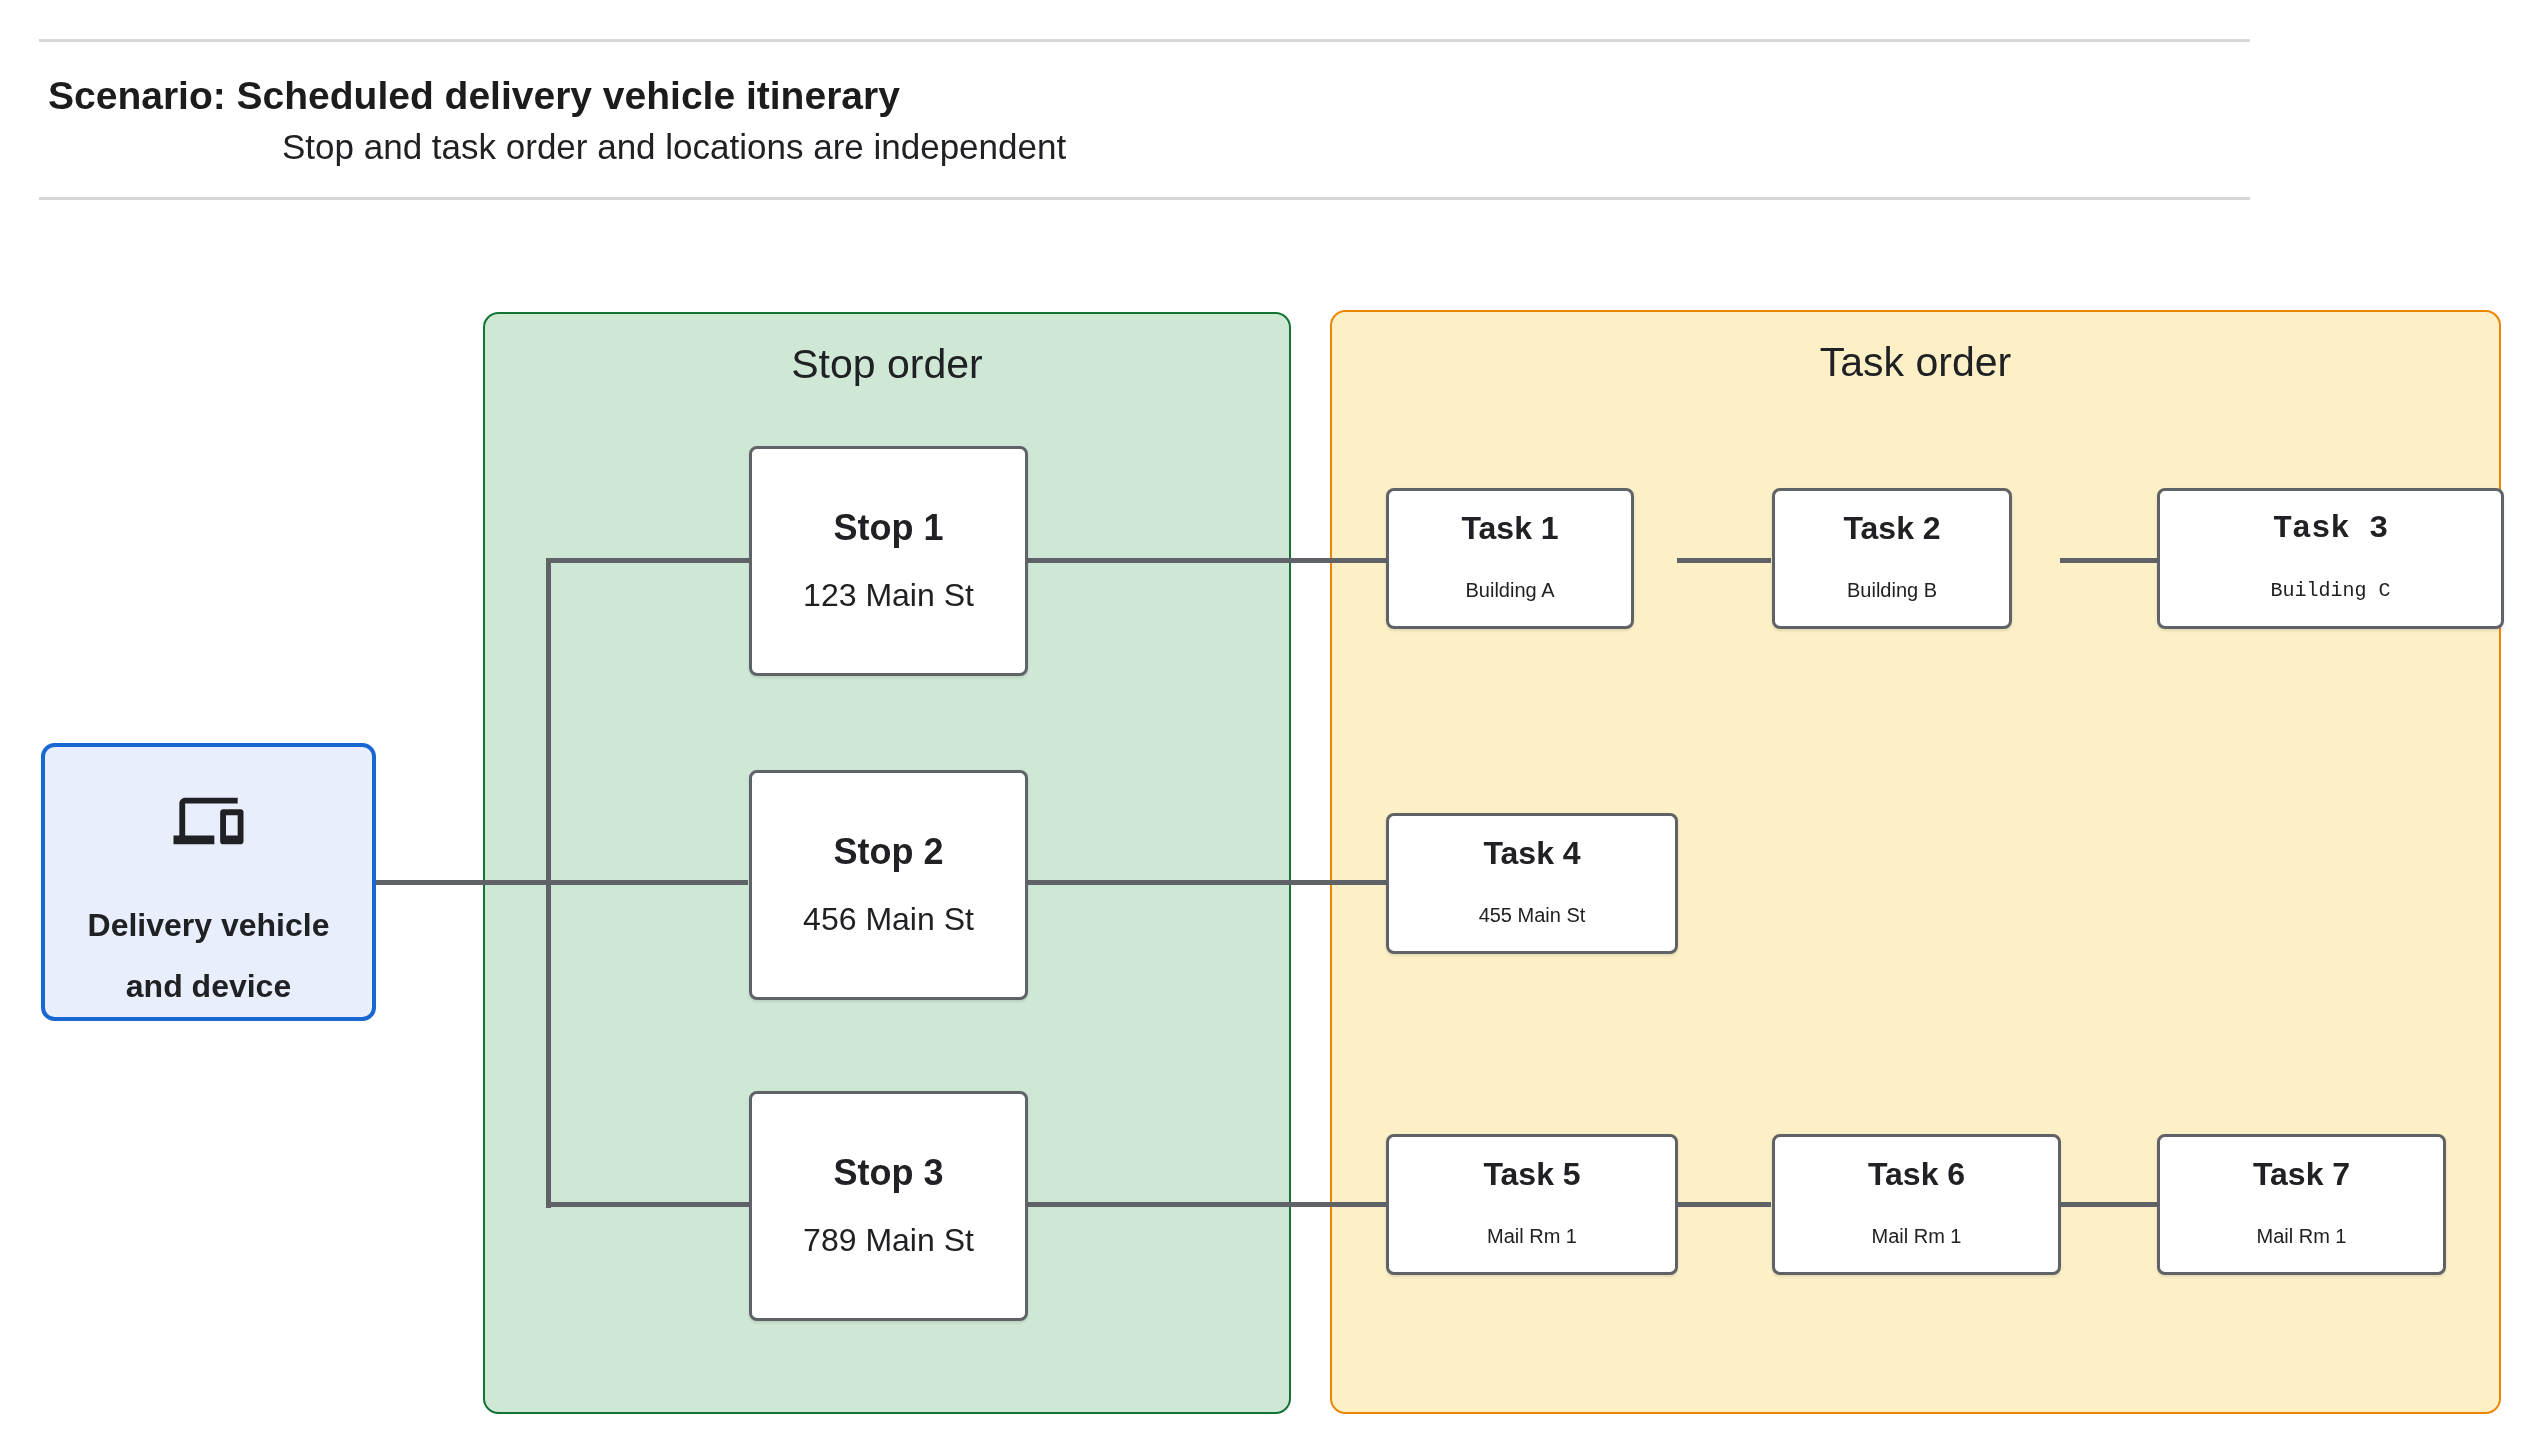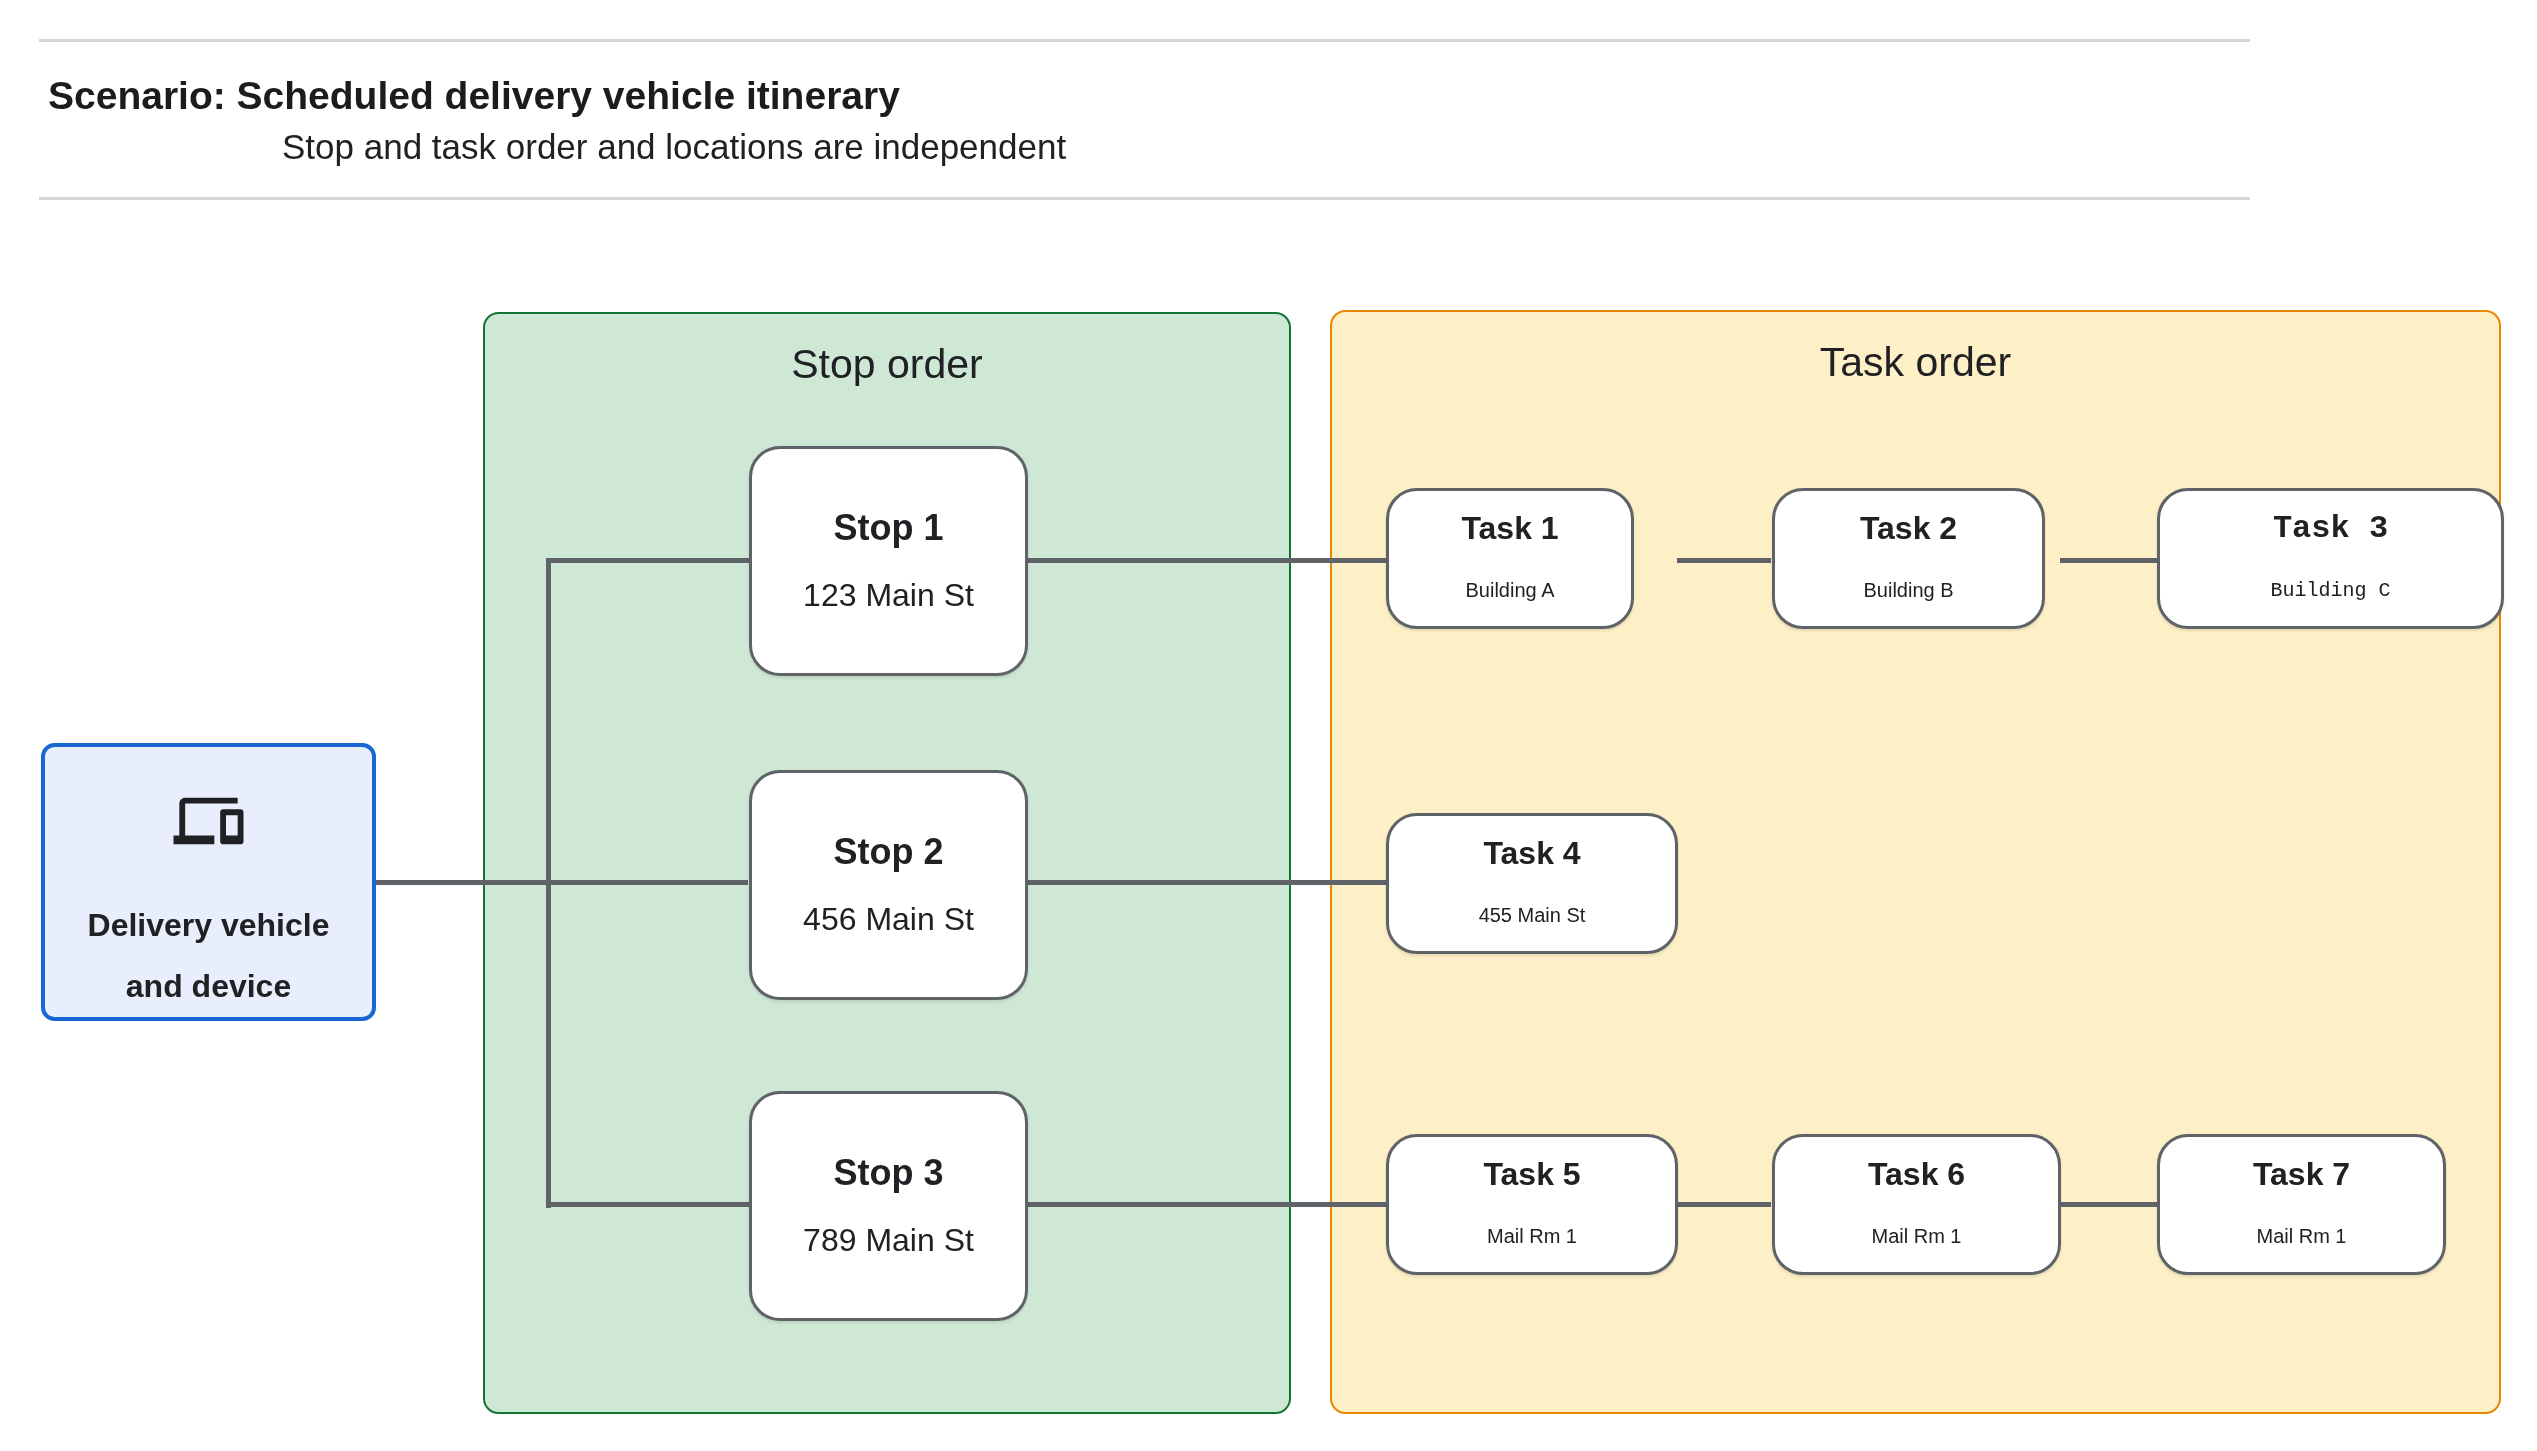--- a/index.html
+++ b/index.html
@@ -66,21 +66,21 @@
   }
   .line{
     position:absolute;
     background:#5f6368;
     z-index:2;
   }
   .node{
     position:absolute;
     background:#ffffff;
     border:3.9px solid #5f6368;
-    border-radius:31px;
+    border-radius:8px;
     box-sizing:border-box;
     display:flex;
     flex-direction:column;
     align-items:center;
     justify-content:center;
     text-align:right;
     z-index:3;
     box-shadow:0 1.9px 2.9px rgba(0,0,0,0.10);
     gap:24px;
   }
@@ -160,21 +160,21 @@
   </div>
   <div class="node stop" style="left:749px;top:1091px;">
     <div class="node-title">Stop 3</div>
     <div class="node-sub">789 Main St</div>
   </div>
 
   <div class="node task" style="left:1386px;top:488px;width:248px;">
     <div class="node-title">Task 1</div>
     <div class="node-sub">Building A</div>
   </div>
-  <div class="node task" style="left:1772px;top:488px;width:273px;">
+  <div class="node task" style="left:1772px;top:488px;width:240px;">
     <div class="node-title">Task 2</div>
     <div class="node-sub">Building B</div>
   </div>
   <div class="node task" style="left:2157px;top:488px;width:347px;font-family:Liberation Mono, monospace;">
     <div class="node-title">Task 3</div>
     <div class="node-sub">Building C</div>
   </div>
 
   <div class="node task" style="left:1386px;top:813px;width:292px;">
     <div class="node-title">Task 4</div>

